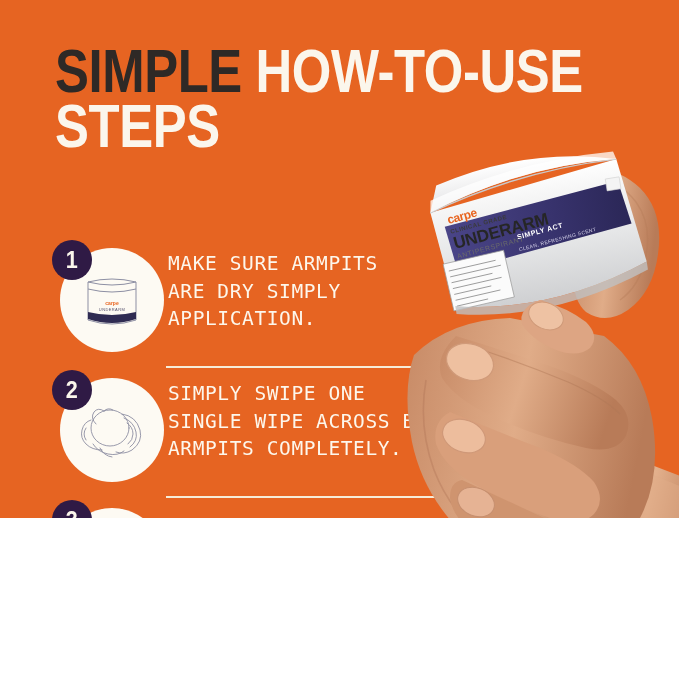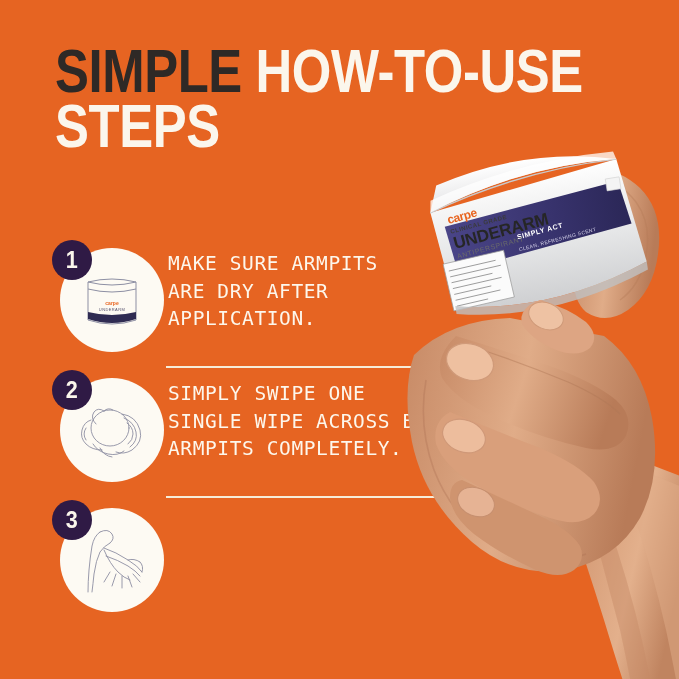--- a/index.html
+++ b/index.html
@@ -3,21 +3,21 @@
 <meta charset="utf-8">
 <style>
   html, body {
     margin: 0;
     padding: 0;
     background: #ffffff;
   }
   #poster {
     position: relative;
     width: 679px;
-    height: 679px;
+    height: 518px;
     overflow: hidden;
     background: #e66422;
     font-family: "Liberation Sans", sans-serif;
     user-select: none;
   }
 
   
   .heading {
     position: absolute;
     left: 55px;
@@ -155,21 +155,21 @@
             <path d="M28 64 Q52 70 76 64 L76 71 Q52 79 28 71 Z" fill="#2f2b52"></path>
             <text x="52" y="57" text-anchor="middle" font-family="'Liberation Sans',sans-serif" font-size="5" fill="#e8641f" font-weight="700">carpe</text>
             <text x="52" y="63" text-anchor="middle" font-family="'Liberation Sans',sans-serif" font-size="4" fill="#56526e" letter-spacing="0.4">UNDERARM</text>
           </svg>
         </div>
         <div class="step-badge">
           <span>1</span>
         </div>
       </div>
       <div class="step-text">MAKE SURE ARMPITS
-ARE DRY AFTER
+ARE DRY SIMPLY
 APPLICATION.</div>
     </div>
 
     <div class="step">
       <div class="step-icon-wrap">
         <div class="step-disc"></div>
         <div class="step-art">
           <svg viewBox="0 0 104 104" width="104" height="104">
             <g fill="none" stroke="#8d8fa3" stroke-width="0.9" stroke-linecap="round">
               <ellipse cx="50" cy="50" rx="19" ry="18"></ellipse>

